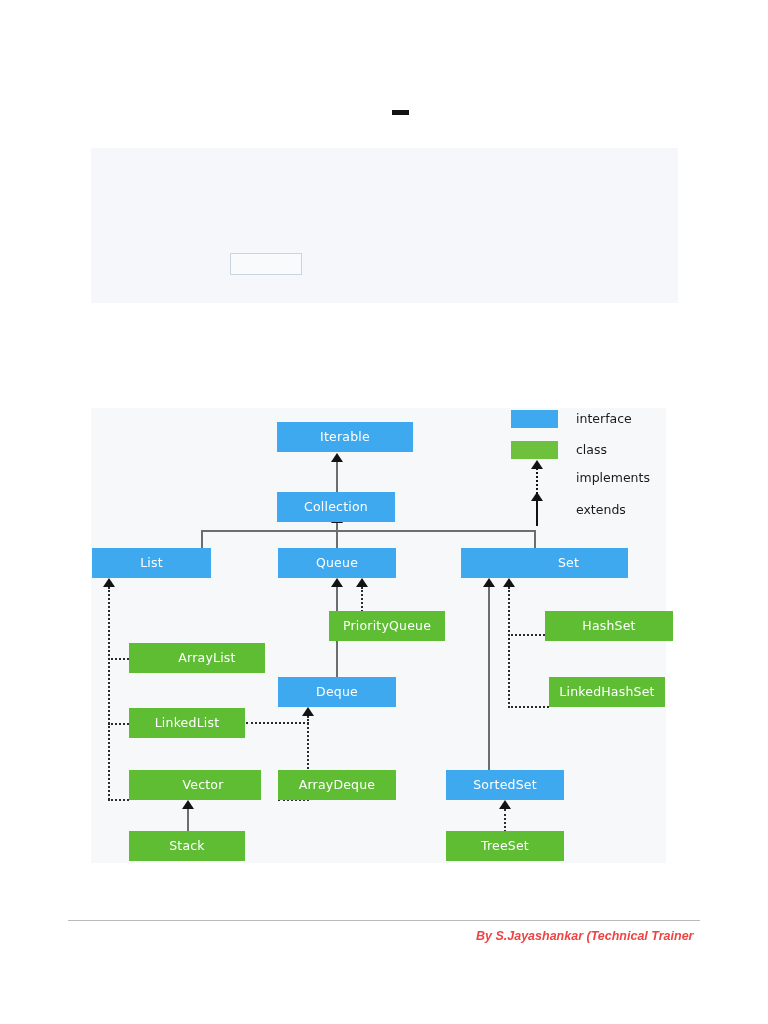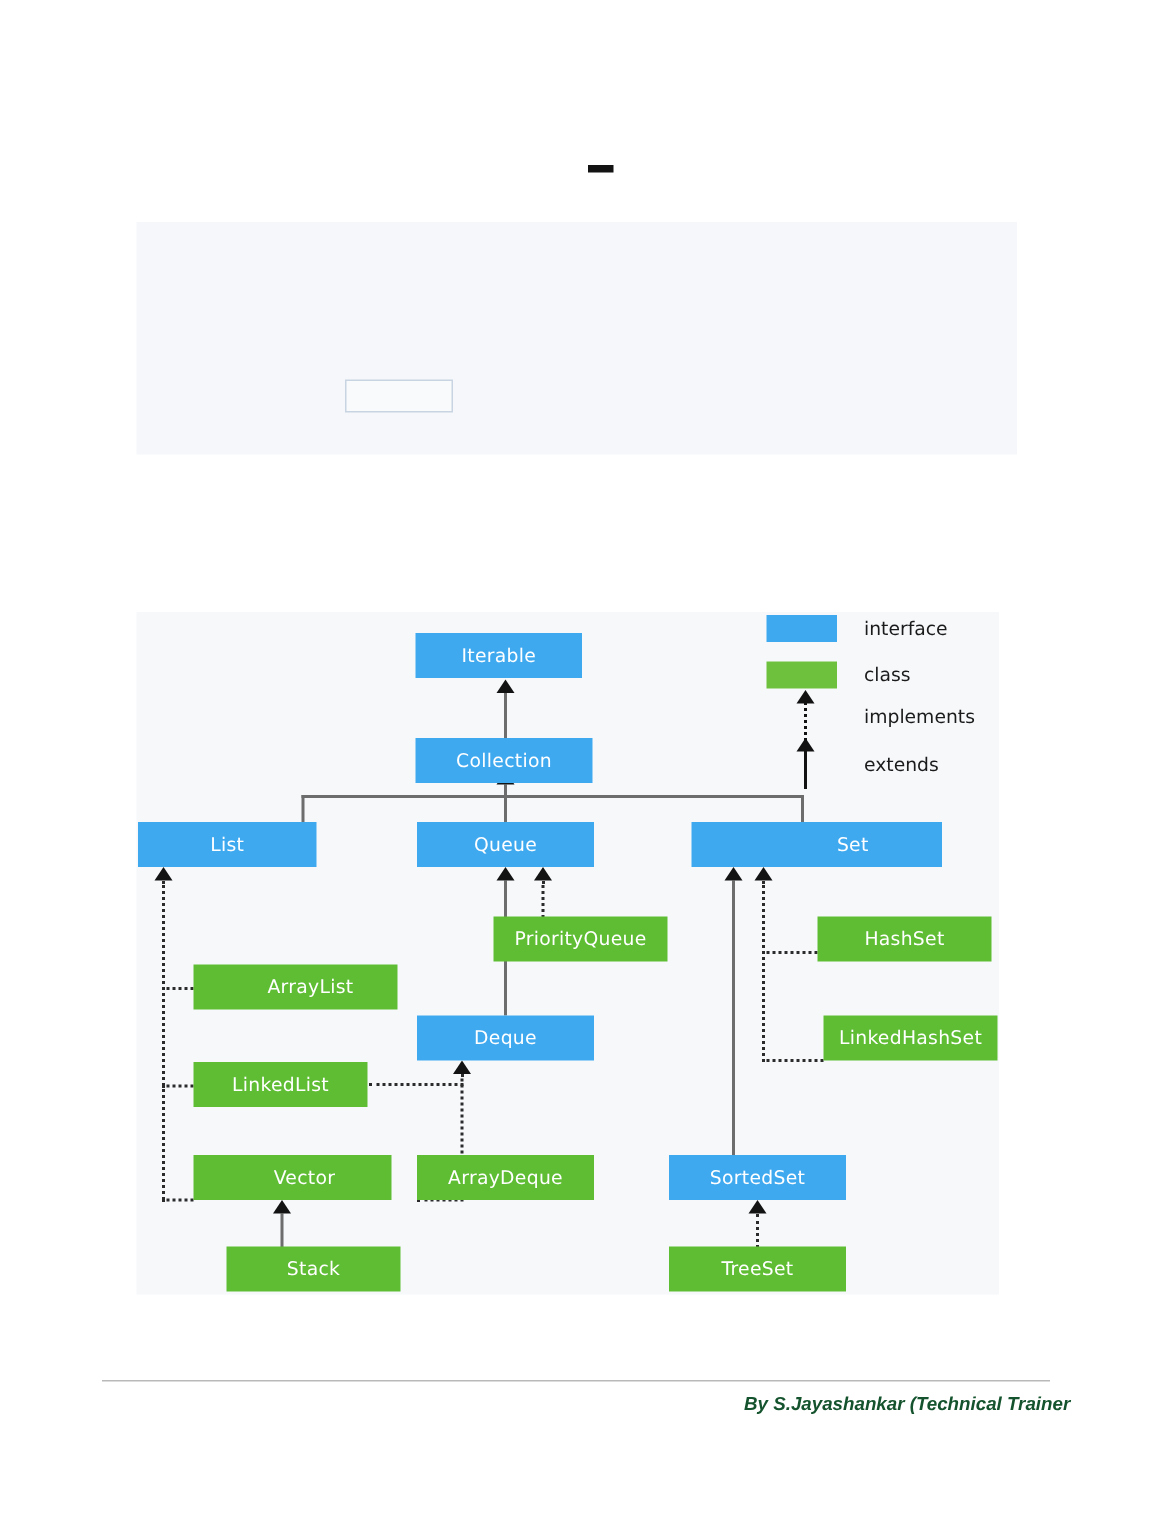--- a/index.html
+++ b/index.html
@@ -136,25 +136,25 @@
 
   
   .footer-rule{
     position:absolute;
     left:68px;top:920px;
     width:632px;height:1px;
     background:#b9b9b9;
   }
   .footer-text{
     position:absolute;
-    left:496px;top:929px;
+    left:476px;top:929px;
     font-size:12.5px;
     font-weight:bold;
     font-style:italic;
-    color:#14532d;
+    color:#ef4444;
     font-family:"Liberation Sans", sans-serif;
     white-space:nowrap;
   }
 </style>
 </head>
 <body>
 
 <div class="page">
 
 
@@ -200,35 +200,35 @@
     <div class="dline dhline" style="left:187px;top:391px;width:31px;"></div>
 
     <div class="dline dvline" style="left:417px;top:179px;height:121px;"></div>
     <div class="arrow-up" style="left:412px;top:170px;"></div>
     <div class="dline dhline" style="left:417px;top:226px;width:37px;"></div>
     <div class="dline dhline" style="left:417px;top:298px;width:41px;"></div>
 
     <div class="dline dvline" style="left:413px;top:401px;height:31px;"></div>
     <div class="arrow-up" style="left:408px;top:392px;"></div>
 
-    <div class="node iface" style="left:186px;top:14px;width:111px;">Iterable</div>
+    <div class="node iface" style="left:186px;top:14px;width:136px;">Iterable</div>
     <div class="node iface" style="left:186px;top:84px;width:118px;">Collection</div>
     <div class="node iface" style="left:1px;top:140px;width:119px;">List</div>
     <div class="node iface" style="left:187px;top:140px;width:118px;">Queue</div>
     <div class="node iface" style="left:370px;top:140px;width:119px;padding-left:48px;">Set</div>
     <div class="node iface" style="left:187px;top:269px;width:118px;">Deque</div>
     <div class="node iface" style="left:355px;top:362px;width:118px;">SortedSet</div>
 
     <div class="node klass" style="left:38px;top:235px;width:116px;padding-left:20px;">ArrayList</div>
     <div class="node klass" style="left:38px;top:300px;width:116px;">LinkedList</div>
     <div class="node klass" style="left:38px;top:362px;width:116px;padding-left:16px;">Vector</div>
-    <div class="node klass" style="left:38px;top:423px;width:116px;margin-left:22px;">Stack</div>
+    <div class="node klass" style="left:38px;top:423px;width:116px;">Stack</div>
     <div class="node klass" style="left:238px;top:203px;width:116px;">PriorityQueue</div>
     <div class="node klass" style="left:187px;top:362px;width:118px;">ArrayDeque</div>
-    <div class="node klass" style="left:454px;top:203px;width:116px;">HashSet</div>
+    <div class="node klass" style="left:454px;top:203px;width:128px;">HashSet</div>
     <div class="node klass" style="left:458px;top:269px;width:116px;">LinkedHashSet</div>
     <div class="node klass" style="left:355px;top:423px;width:118px;">TreeSet</div>
 
     <div class="legend">
       <div class="legend-swatch iface"></div>
       <div class="legend-label l1">interface</div>
 
       <div class="legend-swatch klass"></div>
       <div class="legend-label l2">class</div>
 

